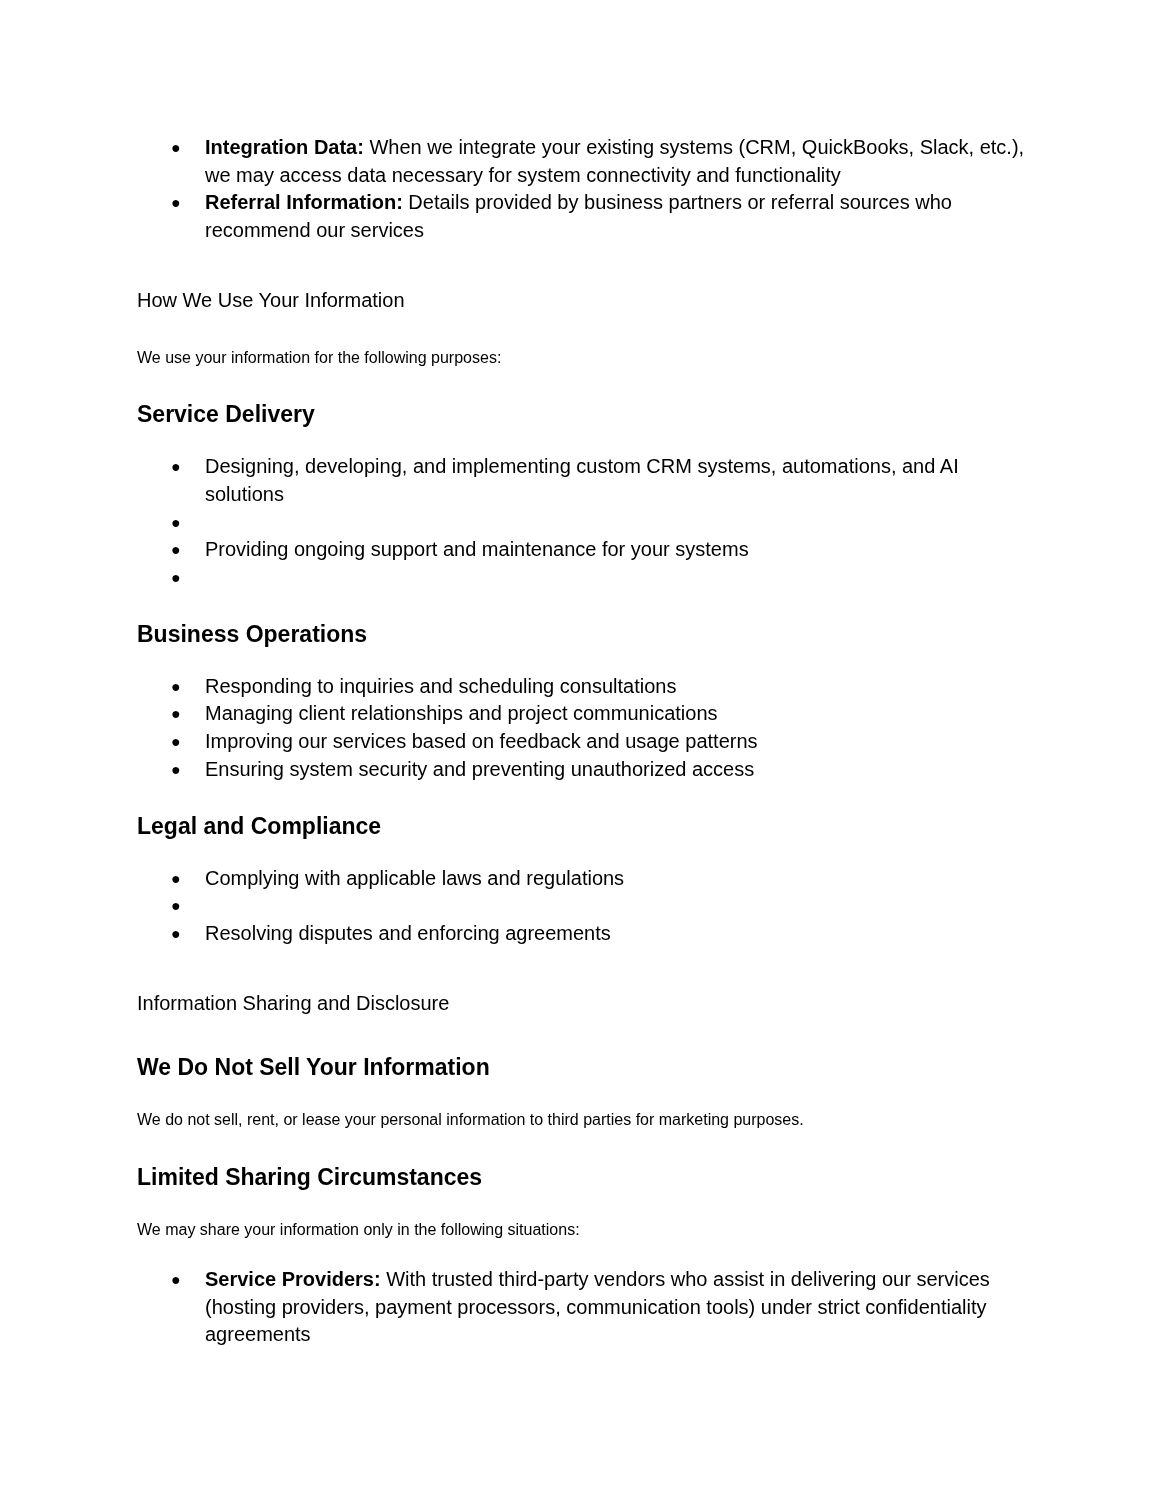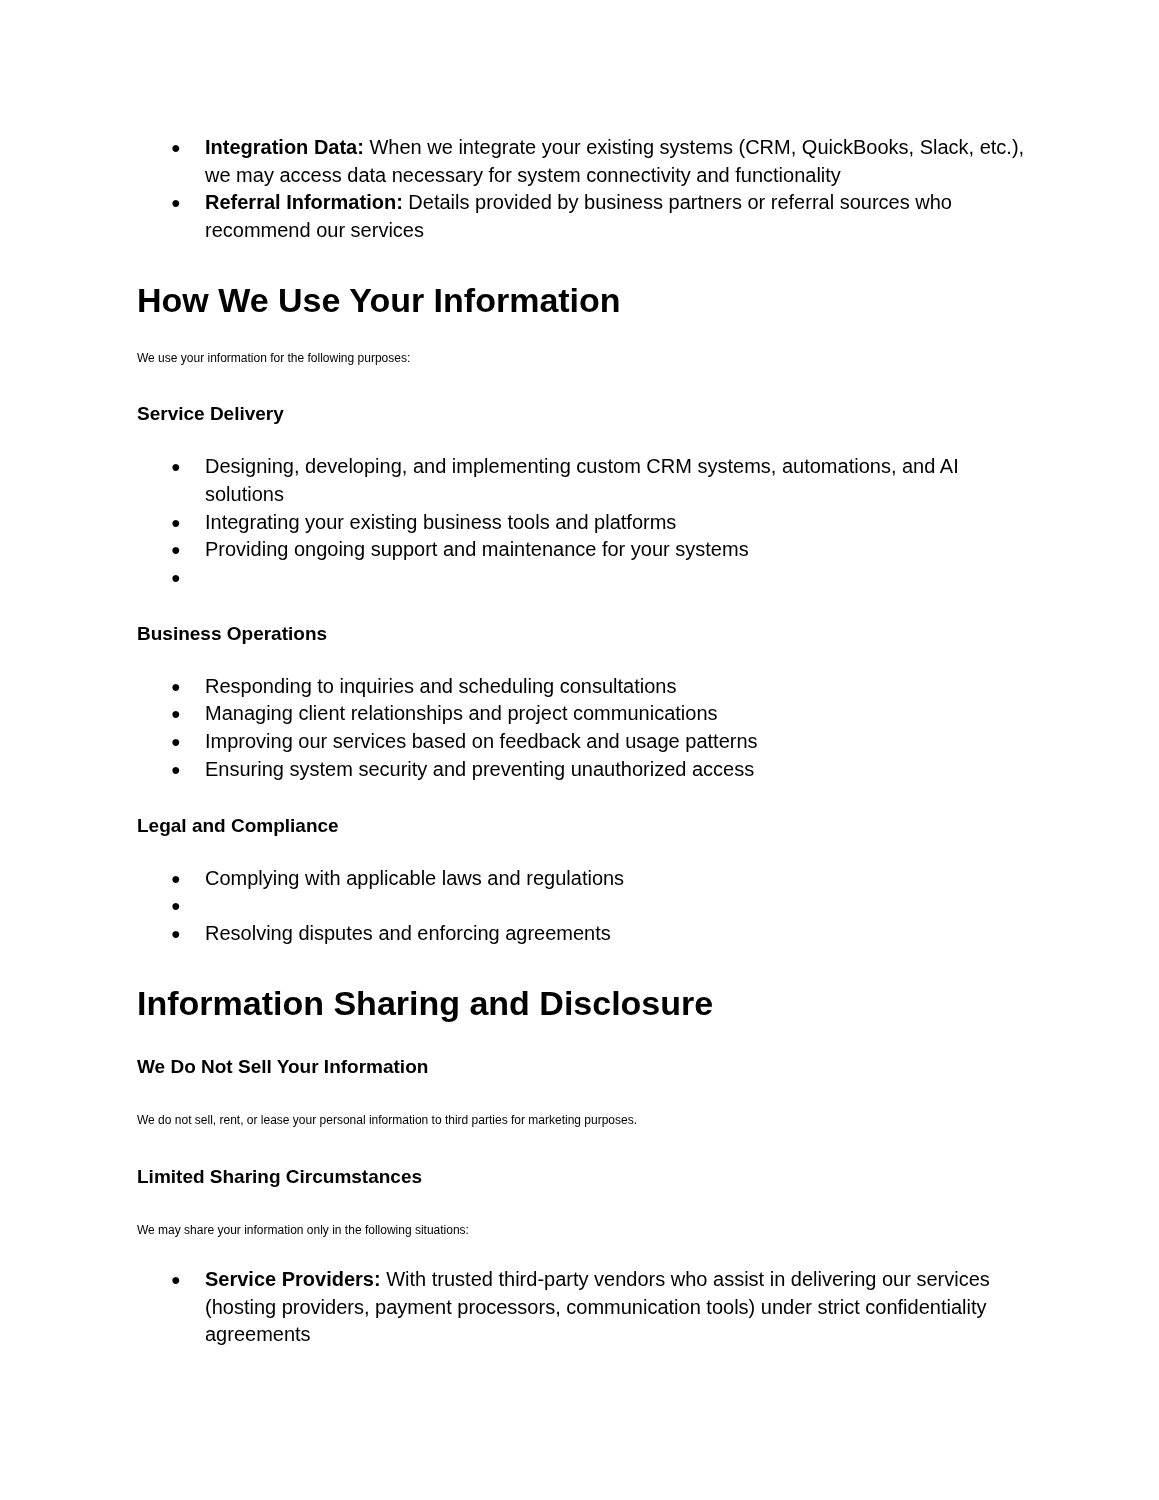--- a/index.html
+++ b/index.html
@@ -2,23 +2,23 @@
 <html><head>
   <meta charset="utf-8">
   <style>
     html, body { margin: 0; padding: 0; background: #ffffff; }
     body {
       width: 1159px; height: 1500px; position: relative; overflow: hidden;
       font-family: "Liberation Sans", sans-serif; color: #000000;
     }
     .page { position: absolute; left: 137px; top: 0; width: 900px; }
     .abs { position: absolute; white-space: nowrap; }
-    .p { font-size: 12px; line-height: 28px; }
-    .h1 { font-size: 34px; font-weight: bold; line-height: 36px; }
-    .h2 { font-size: 19px; font-weight: bold; line-height: 28px; }
+    .p { font-size: 16px; line-height: 28px; }
+    .h1 { font-size: 20px; font-weight: normal; line-height: 36px; }
+    .h2 { font-size: 23px; font-weight: bold; line-height: 28px; }
     ul { list-style: none; margin: 0; padding: 0; }
     .li { position: absolute; left: 68px; font-size: 20px; line-height: 27.5px; width: 830px; white-space: normal; }
     .bullet { position: absolute; left: -34px; top: 0; font-size: 16px; line-height: 27.5px; }
     b { font-weight: bold; }
   </style>
 </head>
 <body>
 
 <div class="page">
 
@@ -32,21 +32,21 @@
       <b>Referral Information:</b><span> Details provided by business partners or referral sources who recommend our services</span>
     </li>
   </ul>
 
   <h1 class="abs h1" style="top:282px;margin:0;">How We Use Your Information</h1>
   <p class="abs p" style="top:344px;margin:0;">We use your information for the following purposes:</p>
 
   <h2 class="abs h2" style="top:400px;margin:0;">Service Delivery</h2>
   <ul>
     <li class="li" style="top:453px;"><span class="bullet">●</span><span>Designing, developing, and implementing custom CRM systems, automations, and AI solutions</span></li>
-    <li class="li" style="top:509px;"><span class="bullet">●</span><span>Integrating your existing business tools and platforms</span></li>
+    <li class="li" style="top:509px;"><span class="bullet">●</span></li>
     <li class="li" style="top:536px;"><span class="bullet">●</span><span>Providing ongoing support and maintenance for your systems</span></li>
     <li class="li" style="top:564px;"><span class="bullet">●</span></li>
   </ul>
 
   <h2 class="abs h2" style="top:620px;margin:0;">Business Operations</h2>
   <ul>
     <li class="li" style="top:673px;"><span class="bullet">●</span><span>Responding to inquiries and scheduling consultations</span></li>
     <li class="li" style="top:700px;"><span class="bullet">●</span><span>Managing client relationships and project communications</span></li>
     <li class="li" style="top:728px;"><span class="bullet">●</span><span>Improving our services based on feedback and usage patterns</span></li>
     <li class="li" style="top:756px;"><span class="bullet">●</span><span>Ensuring system security and preventing unauthorized access</span></li>

